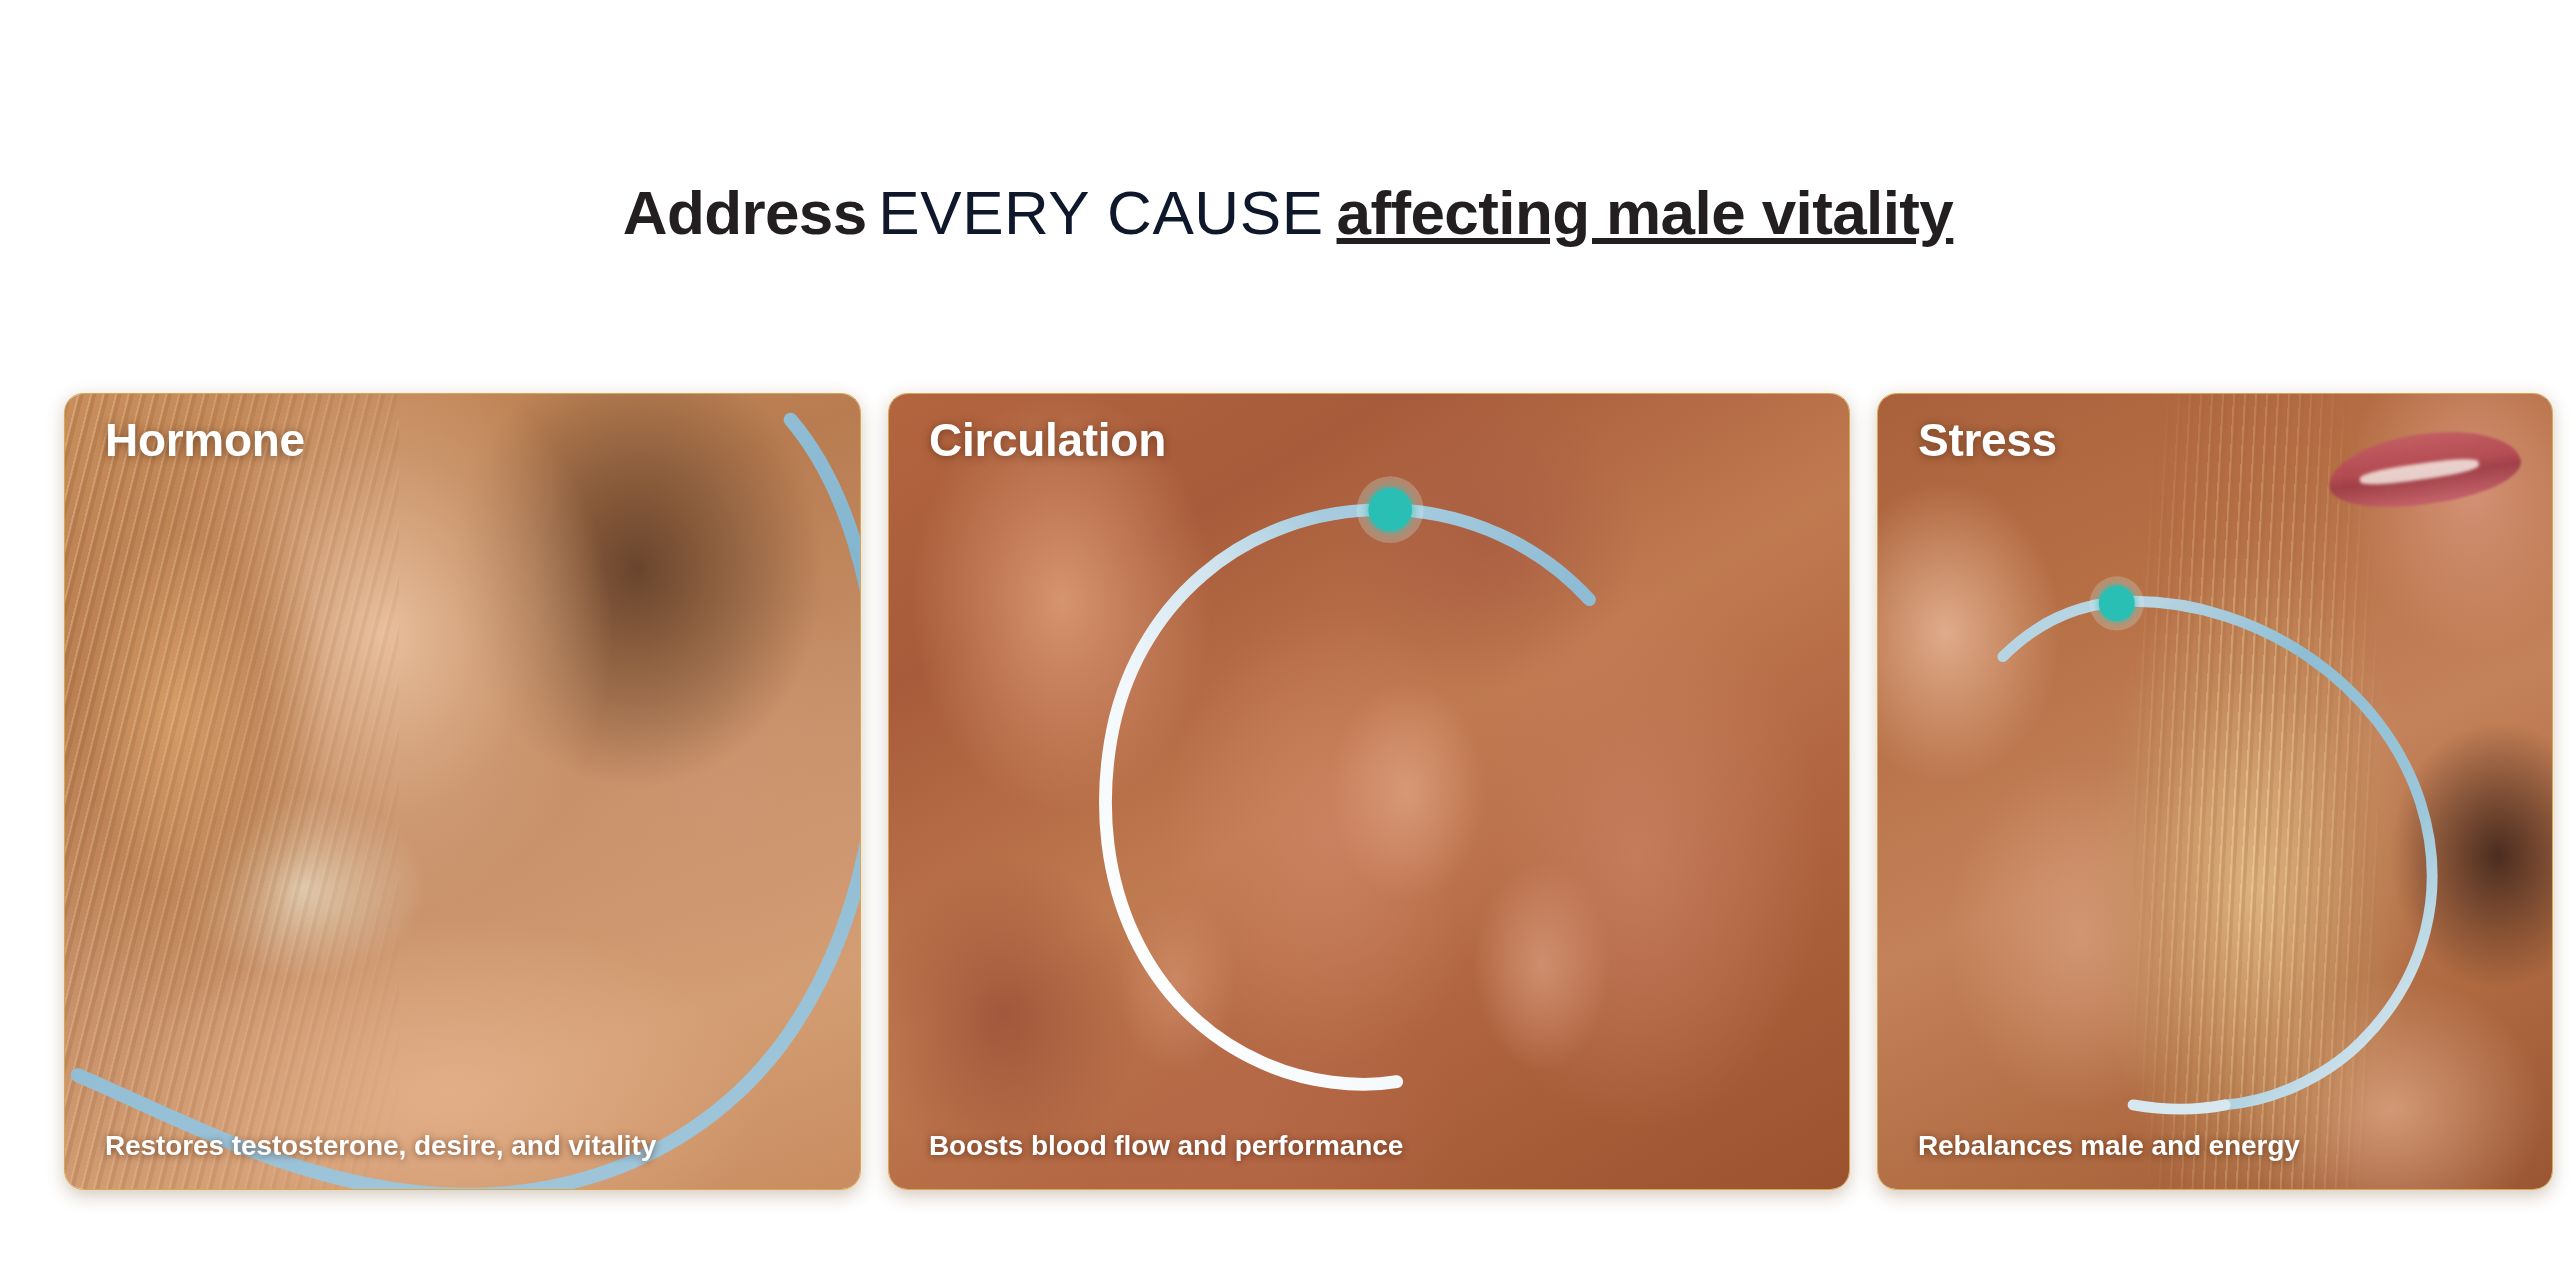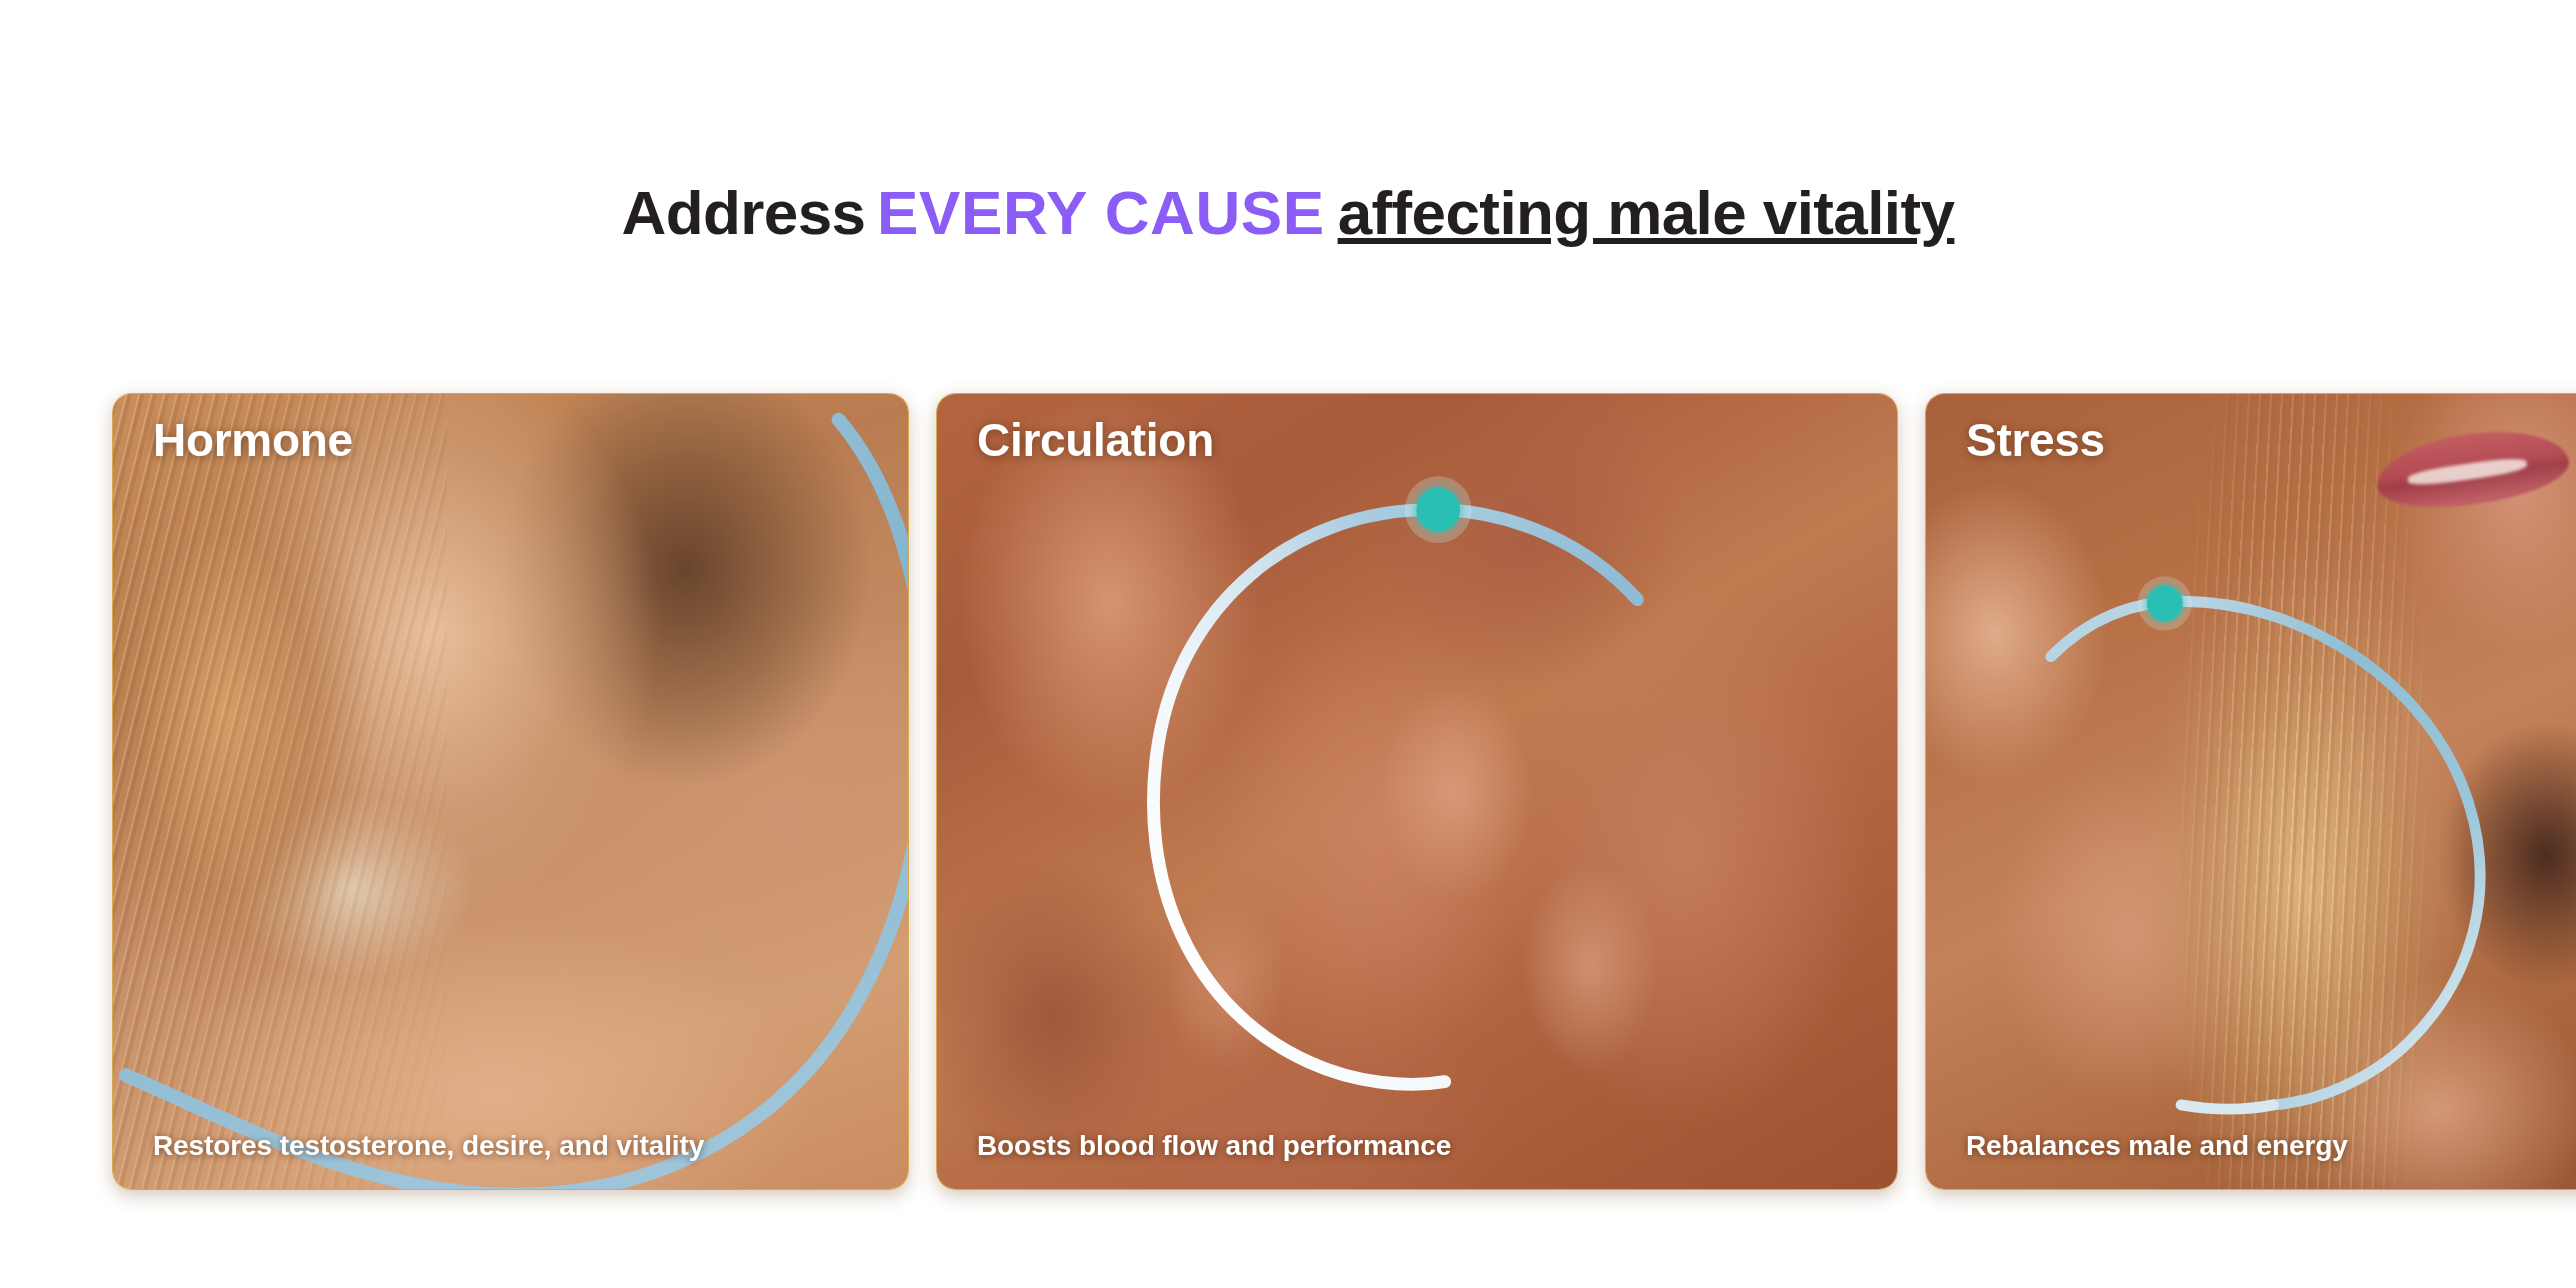--- a/index.html
+++ b/index.html
@@ -28,38 +28,37 @@
     letter-spacing: -0.6px;
     color: #231f20;
     white-space: nowrap;
     line-height: 1.0;
   }
   .headline .seg {
     display: inline-block;
     vertical-align: baseline;
   }
   .headline .accent {
-    color: #8b5cf6;
-    font-weight: 700;
+    color: #0f172a;
+    font-weight: 400;
     letter-spacing: 0.6px;
     padding: 0 9px;
   }
   .headline .pre { padding-right: 2.6px; }
   .headline .post { padding-left: 3.9px; font-weight: 700; text-decoration: underline; }
 
   
   .card-row {
     position: absolute;
     top: 393px;
     left: 64px;
     width: 2447px;
     height: 797px;
     display: flex;
     gap: 27px;
-    margin-left: 48px;
   }
   .card {
     position: relative;
     border-radius: 19.3px;
     overflow: hidden;
     border: 1.3px solid #D6A94E;
     box-sizing: border-box;
     box-shadow: 0 5.2px 16.7px rgba(120, 80, 40, 0.30);
     flex: 0 0 auto;
   }

